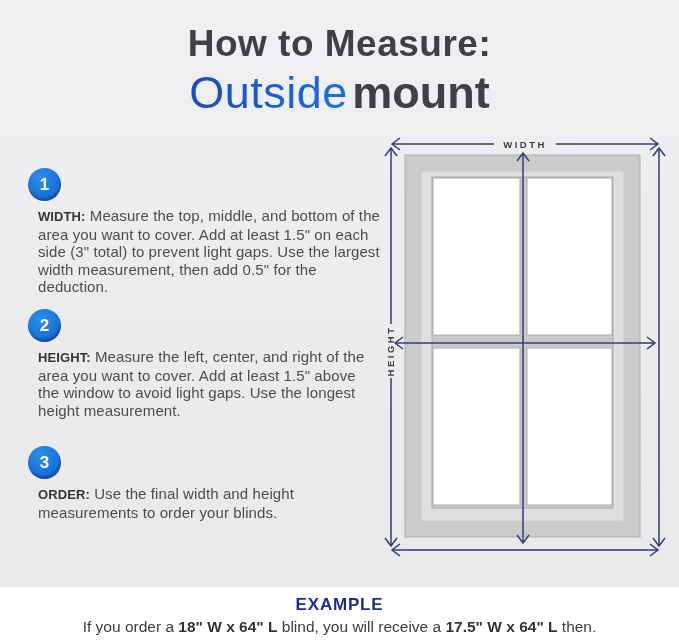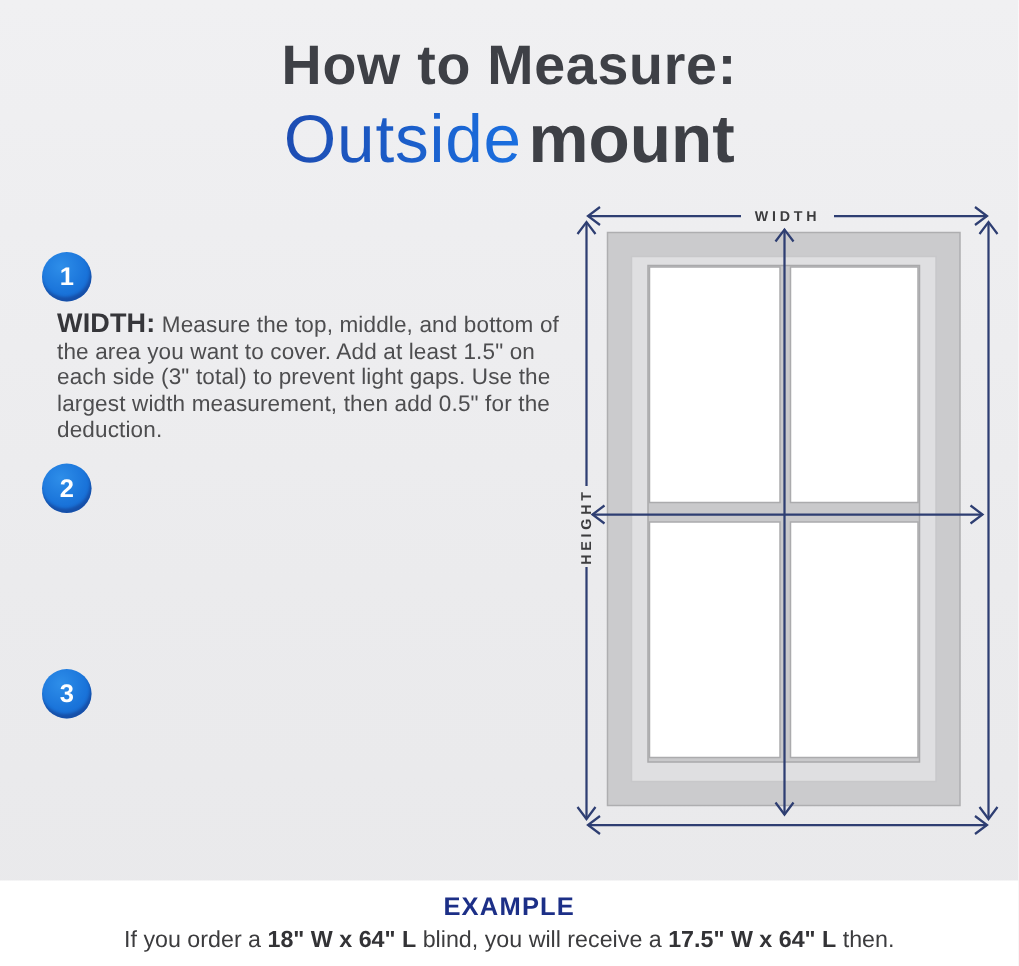--- a/index.html
+++ b/index.html
@@ -23,21 +23,21 @@
   .step-1 { top:168px; } .step-2 { top:309px; } .step-3 { top:446px; }
   .badge {
     width:33px; height:33px; border-radius:50%;
     background: radial-gradient(circle at 38% 30%, #2e8ee9 0%, #1a74da 55%, #1565cf 100%);
     box-shadow: inset -1px -3px 2px rgba(21,43,112,0.45);
     color:#fff; font-size:17px; font-weight:700;
     display:flex; align-items:center; justify-content:center;
     margin:0 0 6px 0;
   }
   .step-text { font-size:15px; line-height:17.5px; color:#4d4d4f; padding-left:10px; letter-spacing:0.1px; margin:0; }
-  .step-label { font-weight:700; color:#36363a; font-size:18px; }
+  .step-label { font-weight:700; color:#36363a; font-size:13px; }
   
   .diagram { position:absolute; left:370px; top:128px; }
   .dim-label { font-size:9.5px; font-weight:700; letter-spacing:2.5px; fill:#3c3c3e; }
   
   .example-band {
     position:absolute; left:0; bottom:0; width:679px; height:57px;
     background:#ffffff; text-align:center; box-sizing:border-box; padding-top:8px;
   }
   .example-heading { font-size:17px; font-weight:700; color:#1c2f87; letter-spacing:0.8px; }
   .example-text { font-size:15.5px; color:#3c3c3e; margin-top:3px; }
@@ -53,24 +53,26 @@
     <div class="title-line2"><span class="outside">Outside</span> <span class="mount">mount</span></div>
   </div>
 
   <div class="step step-1">
     <div class="badge">1</div>
     <p class="step-text"><b class="step-label">WIDTH:</b> <span>Measure the top, middle, and bottom of the area you want to cover. Add at least 1.5" on each side (3" total) to prevent light gaps. Use the largest width measurement, then add 0.5" for the deduction.</span></p>
   </div>
 
   <div class="step step-2">
     <div class="badge">2</div>
+    <p class="step-text"><b class="step-label">HEIGHT:</b> <span>Measure the left, center, and right of the area you want to cover. Add at least 1.5" above the window to avoid light gaps. Use the longest height measurement.</span></p>
   </div>
 
   <div class="step step-3">
     <div class="badge">3</div>
+    <p class="step-text"><b class="step-label">ORDER:</b> <span>Use the final width and height measurements to order your blinds.</span></p>
   </div>
 
   <svg class="diagram" width="305" height="438" viewBox="370 128 305 438" xmlns="http://www.w3.org/2000/svg">
 
     <rect x="405" y="155" width="235" height="382" fill="#cbcbcd" stroke="#aeaeb0" stroke-width="1"></rect>
     <rect x="421" y="171" width="203" height="350" fill="#dfdfe1" stroke="#c8c8ca" stroke-width="1"></rect>
     <rect x="432" y="177" width="181" height="331" fill="#c9c9cb" stroke="#a9a9ab" stroke-width="1"></rect>
     <rect x="433" y="178" width="87" height="157" fill="#ffffff" stroke="#ababad" stroke-width="1"></rect>
     <rect x="527" y="178" width="85" height="157" fill="#ffffff" stroke="#ababad" stroke-width="1"></rect>
     <rect x="433" y="348" width="87" height="157" fill="#ffffff" stroke="#ababad" stroke-width="1"></rect>

